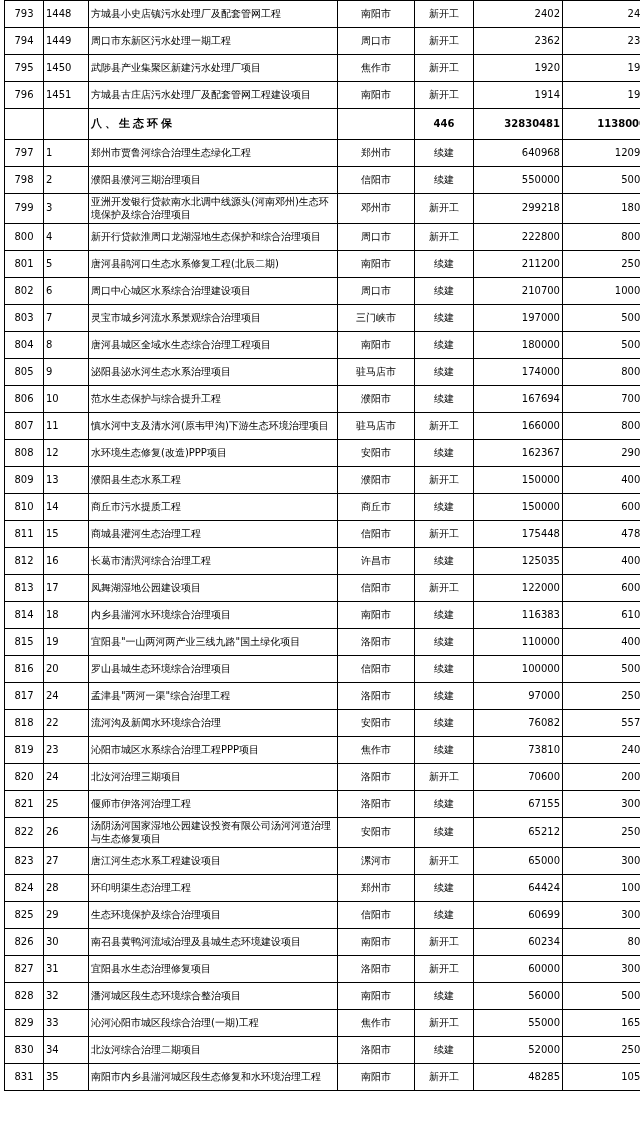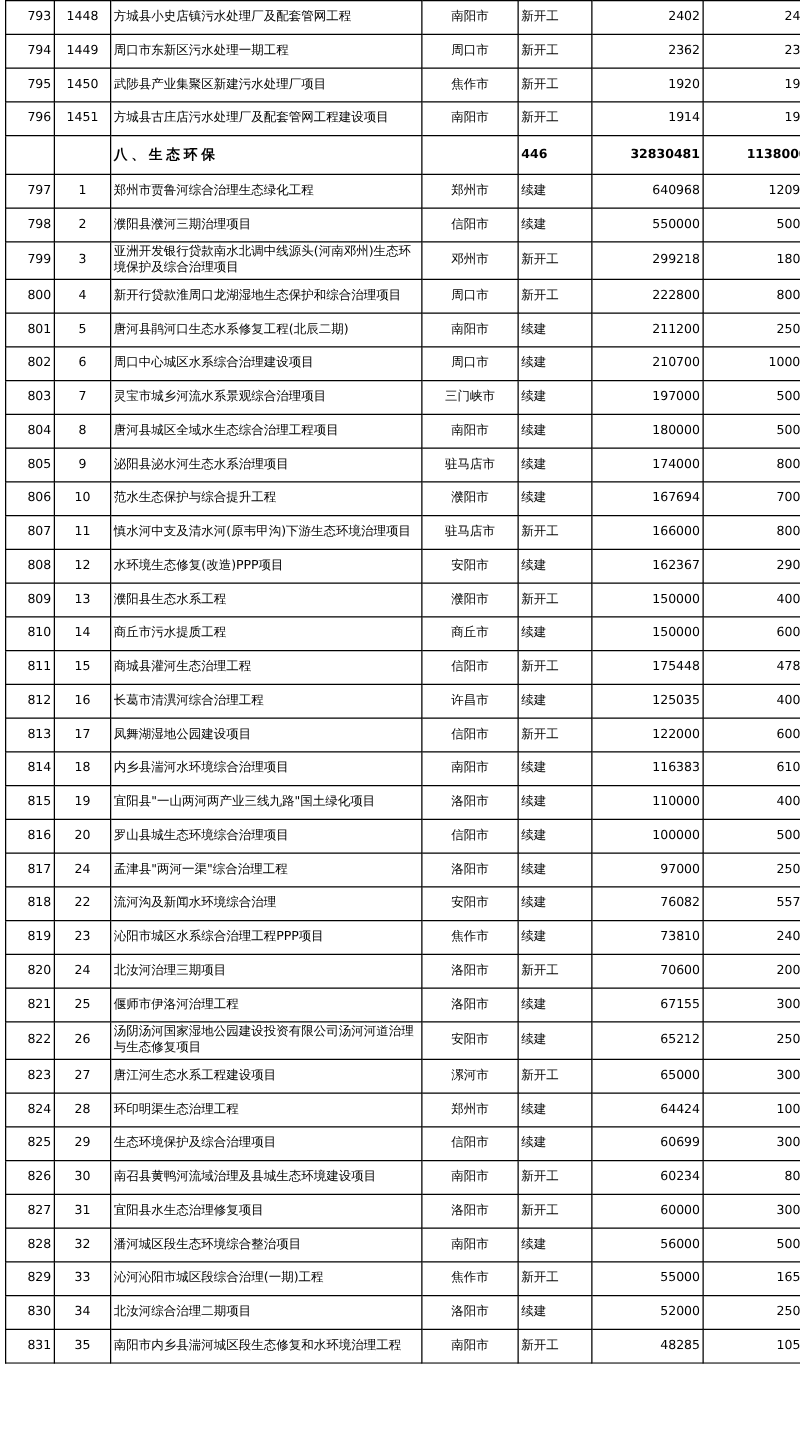--- a/index.html
+++ b/index.html
@@ -23,25 +23,25 @@
     table-layout: fixed;
     font-size: 10px;
   }
   table.project-table td {
     border: 1px solid #000000;
     padding: 2px 2px;
     vertical-align: middle;
     line-height: 1.25;
     height: 22px;
   }
-  .c-seq      { width: 34px;  text-align: right; }
-  .c-num      { width: 40px;  text-align: center; }
+  .c-seq      { width: 34px;  text-align: center; }
+  .c-num      { width: 40px;  }
   .c-name     { width: 244px; text-align: left; padding-left: 3px; padding-right: 3px; }
   .c-city     { width: 72px;  text-align: center; }
-  .c-status   { width: 54px;  text-align: left; margin-top: 36px; }
+  .c-status   { width: 54px;  text-align: center; margin-top: 36px; }
   .c-total    { width: 84px;  text-align: right; padding-right: 6px; }
   .c-year     { width: 88px;  text-align: right; padding-right: 6px; }
 
   tr.section-row td {
     font-weight: bold;
     height: 26px;
   }
   tr.section-row td.c-name {
     letter-spacing: 3px;
     font-size: 11px;

